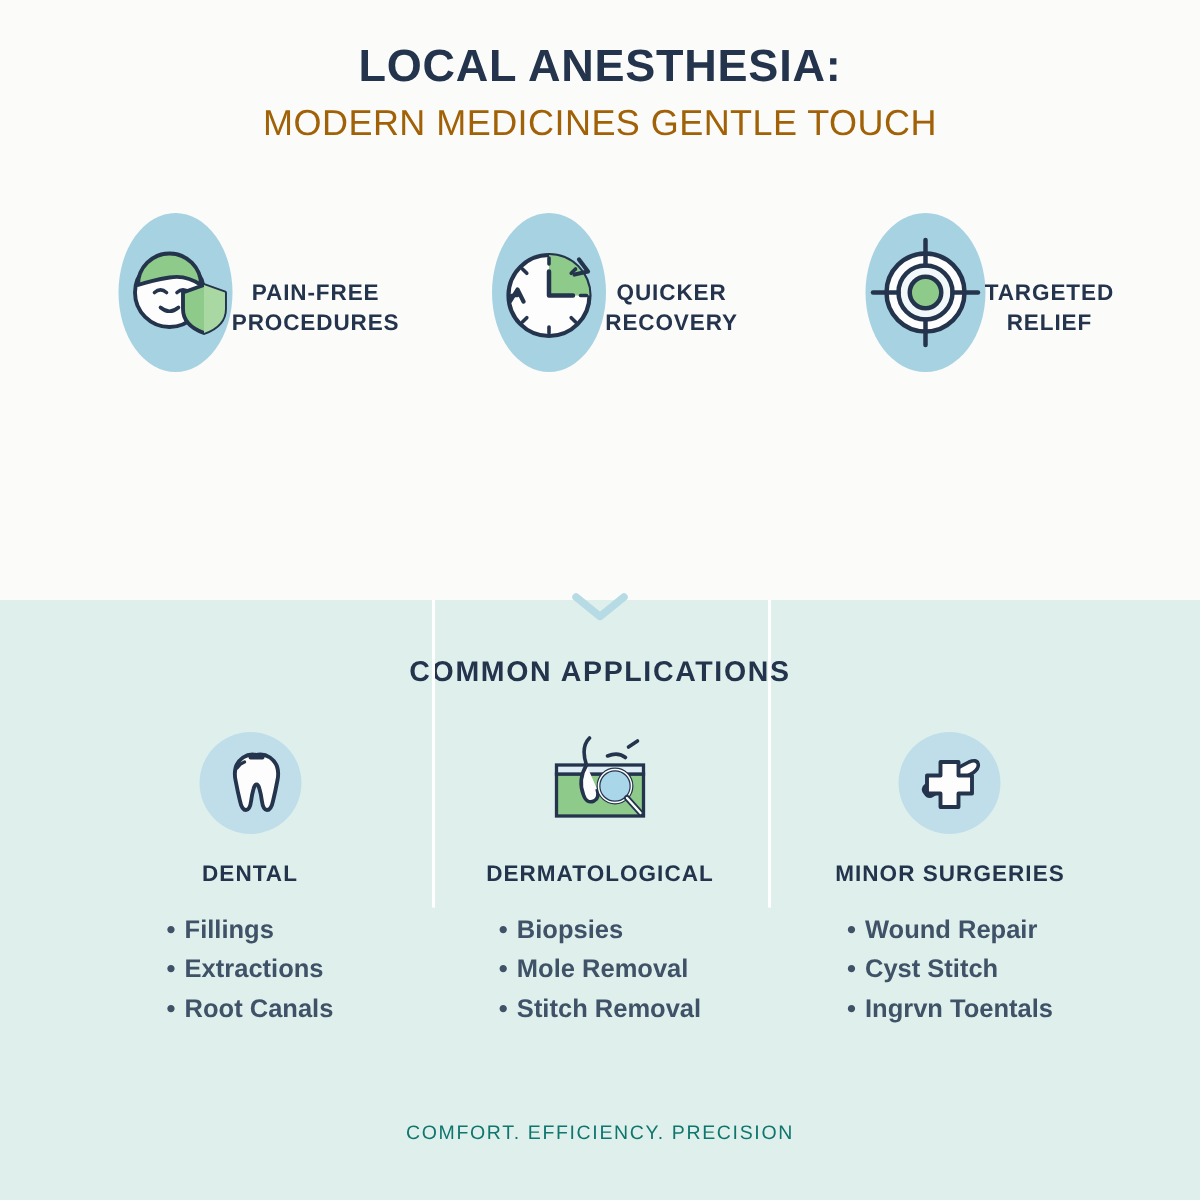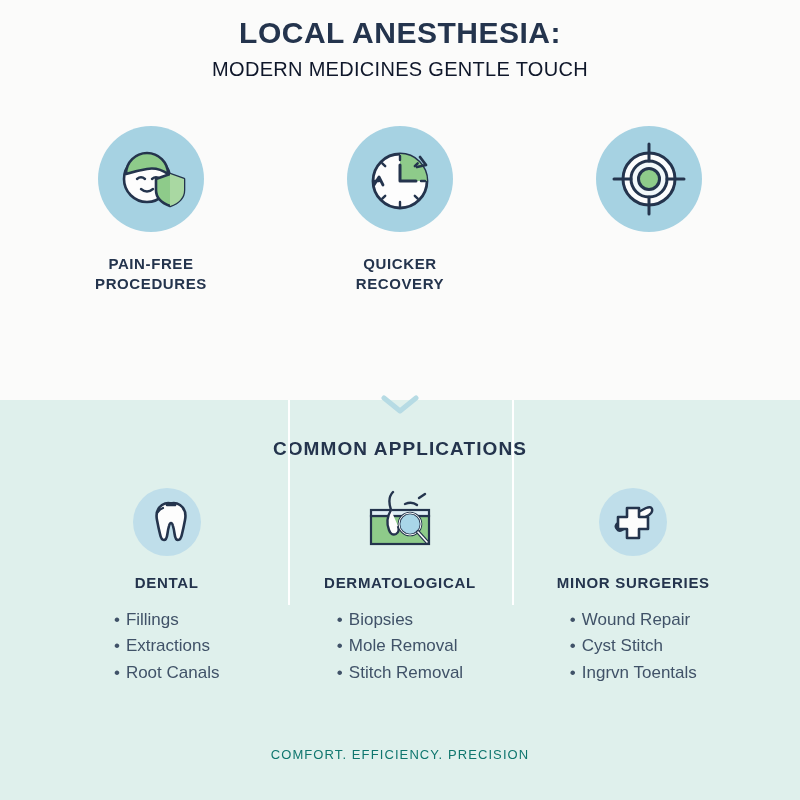--- a/index.html
+++ b/index.html
@@ -24,49 +24,49 @@
   
   .top-section {
     position: relative;
     height: 400px;
     background: #fbfbfa;
     display: flex;
     flex-direction: column;
     align-items: center;
   }
   .title-block {
-    margin-top: 16px;
+    margin-top: 28px;
     text-align: center;
   }
   .main-title {
     font-size: 30px;
     font-weight: bold;
     letter-spacing: 0.5px;
     color: #24344d;
     line-height: 1.15;
   }
   .subtitle {
-    font-size: 20px;
+    font-size: 24px;
     font-weight: 400;
     letter-spacing: 0.3px;
-    color: #0f172a;
+    color: #a16207;
     line-height: 1.2;
     margin-top: 6px;
   }
 
   .features {
     display: flex;
     justify-content: center;
     gap: 104px;
     margin-top: 45px;
   }
   .feature {
     width: 145px;
     display: flex;
-    flex-direction: column;
+    flex-direction: row;
     align-items: center;
   }
   .icon-circle {
     width: 106px;
     height: 106px;
     border-radius: 50%;
     background: #a6d2e2;
     display: flex;
     align-items: center;
     justify-content: center;
@@ -142,20 +142,21 @@
     font-weight: bold;
     letter-spacing: 0.7px;
     color: #24344d;
     text-align: right;
   }
   .col-list {
     margin-top: 16px;
     padding: 0;
     list-style: none;
     text-align: left;
+    font-weight: bold;
   }
   .col-list li {
     font-size: 17px;
     color: #405268;
     line-height: 1.55;
     white-space: nowrap;
   }
   .bullet {
     display: inline-block;
     width: 12px;
@@ -245,20 +246,22 @@
             <circle cx="40" cy="40" r="18" fill="#f2f8fa" stroke="#24344d" stroke-width="3"></circle>
             <circle cx="40" cy="40" r="10.5" fill="#8ecb8a" stroke="#24344d" stroke-width="3"></circle>
             <g stroke="#24344d" stroke-width="3" stroke-linecap="round">
               <line x1="40" y1="5" x2="40" y2="22"></line>
               <line x1="40" y1="58" x2="40" y2="75"></line>
               <line x1="5" y1="40" x2="22" y2="40"></line>
               <line x1="58" y1="40" x2="75" y2="40"></line>
             </g>
           </svg>
         </div>
+        <div class="feature-label">TARGETED
+RELIEF</div>
       </div>
 
     </div>
   </div>
 
   <div class="chevron">
     <svg width="40" height="20" viewBox="0 0 40 20">
       <path d="M4 3 L20 16 L36 3" fill="none" stroke="#b6dbe4" stroke-width="5" stroke-linecap="round" stroke-linejoin="round"></path>
     </svg>
   </div>

